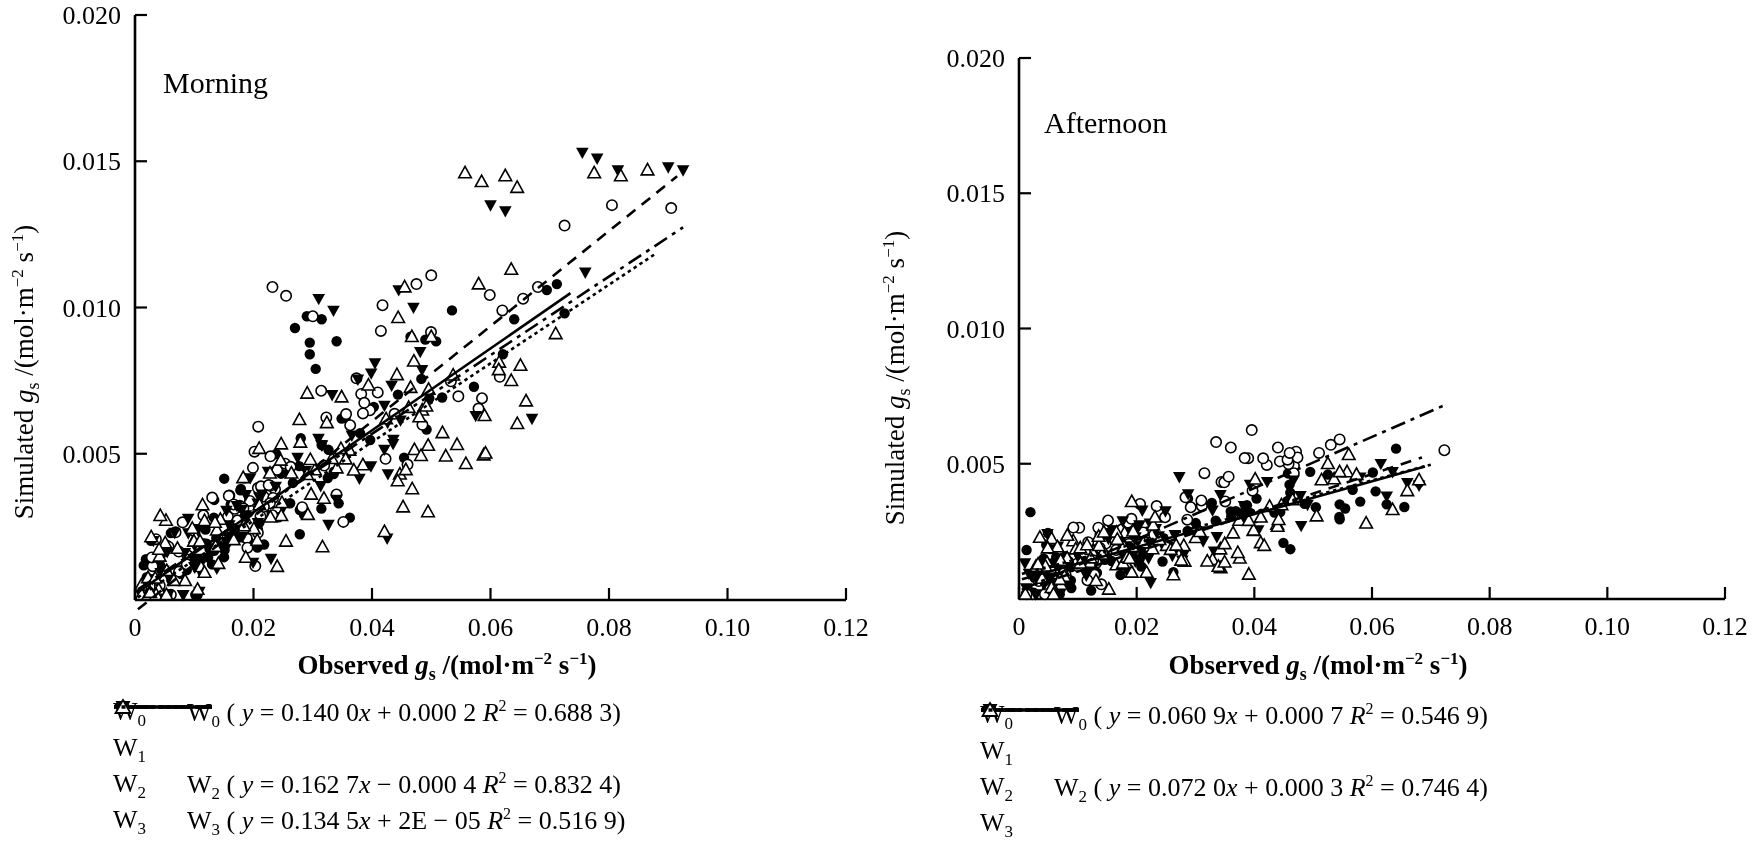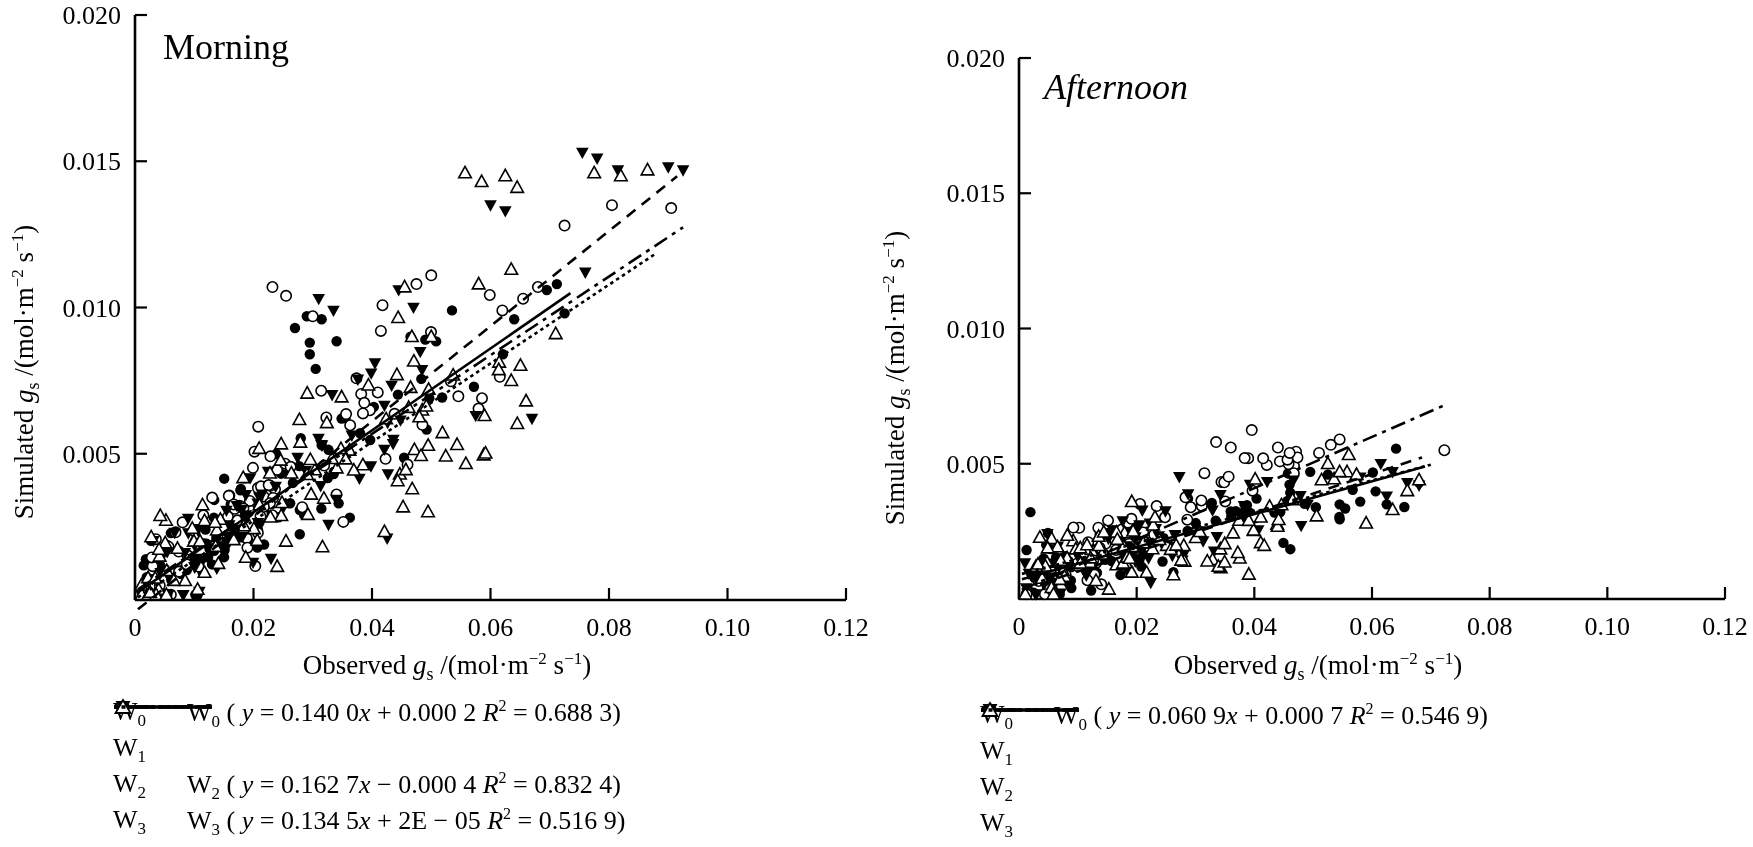--- a/index.html
+++ b/index.html
@@ -1,29 +1,29 @@
 <!DOCTYPE html>
 <html><head>
 <meta charset="utf-8">
 <style>
   html,body{margin:0;padding:0;background:#ffffff;}
   .figure{position:relative;width:1753px;height:847px;background:#fff;
           font-family:"Liberation Serif","DejaVu Serif",serif;color:#000;overflow:hidden;}
   svg{position:absolute;left:0;top:0;}
-  .plot-title{position:absolute;font-size:36px;white-space:nowrap;}
+  .plot-title{position:absolute;font-size:30px;white-space:nowrap;margin-top:40px;}
   #title-0{left:163px;top:26px;}
-  #title-1{left:1044px;top:66px;font-style:italic;}
+  #title-1{left:1044px;top:66px;}
   .axis-label{position:absolute;font-size:27px;white-space:nowrap;}
   .axis-label sub{font-size:18px;}
   .axis-label sup{font-size:17px;}
   .axis-label i{font-family:"Liberation Serif",serif;}
   .ylab{transform:translate(-50%,-50%) rotate(-90deg);}
   #ylab-0{left:26px;top:372px;}
   #ylab-1{left:897px;top:378px;}
-  .xlab{transform:translate(-50%,0);}
+  .xlab{transform:translate(-50%,0);font-weight:bold;}
   #xlab-0{left:447px;top:649px;}
   #xlab-1{left:1318px;top:649px;}
   .legend{position:absolute;font-size:26px;}
   #legend-0{left:113px;top:696px;}
   #legend-1{left:980px;top:699px;}
   .legend-row{display:flex;align-items:center;height:36px;white-space:nowrap;}
   .lg-marker{width:28px;height:22px;flex:0 0 28px;}
   .lg-name{width:50px;flex:0 0 50px;}
   .lg-line{width:100px;height:22px;flex:0 0 100px;}
   .lg-eq{margin-left:24px;}
@@ -910,20 +910,21 @@
         </svg>
       </div>
       <div class="legend-row">
         <svg class="lg-marker" viewBox="0 0 28 22">
           <polygon points="10,18 2.5,5 17.5,5" fill="#000000"></polygon>
         </svg>
         <span class="lg-name">W<sub>2</sub></span>
         <svg class="lg-line" viewBox="0 0 100 22">
           <line x1="1" y1="11" x2="99" y2="11" stroke="#000000" stroke-width="3.4" stroke-dasharray="12 10"></line>
         </svg>
+        <span class="lg-eq">W<sub>2</sub> ( <i>y</i> = 0.072 0<i>x</i> + 0.000 3 <i>R</i><sup>2</sup> = 0.746 4)</span>
       </div>
       <div class="legend-row">
         <svg class="lg-marker" viewBox="0 0 28 22">
           <polygon points="10,4 17.5,17 2.5,17" fill="#fff" stroke="#000000" stroke-width="1.8"></polygon>
         </svg>
         <span class="lg-name">W<sub>3</sub></span>
         <svg class="lg-line" viewBox="0 0 100 22">
           <line x1="1" y1="11" x2="99" y2="11" stroke="#000000" stroke-width="3.4" stroke-dasharray="4 3.5"></line>
         </svg>
       </div>

